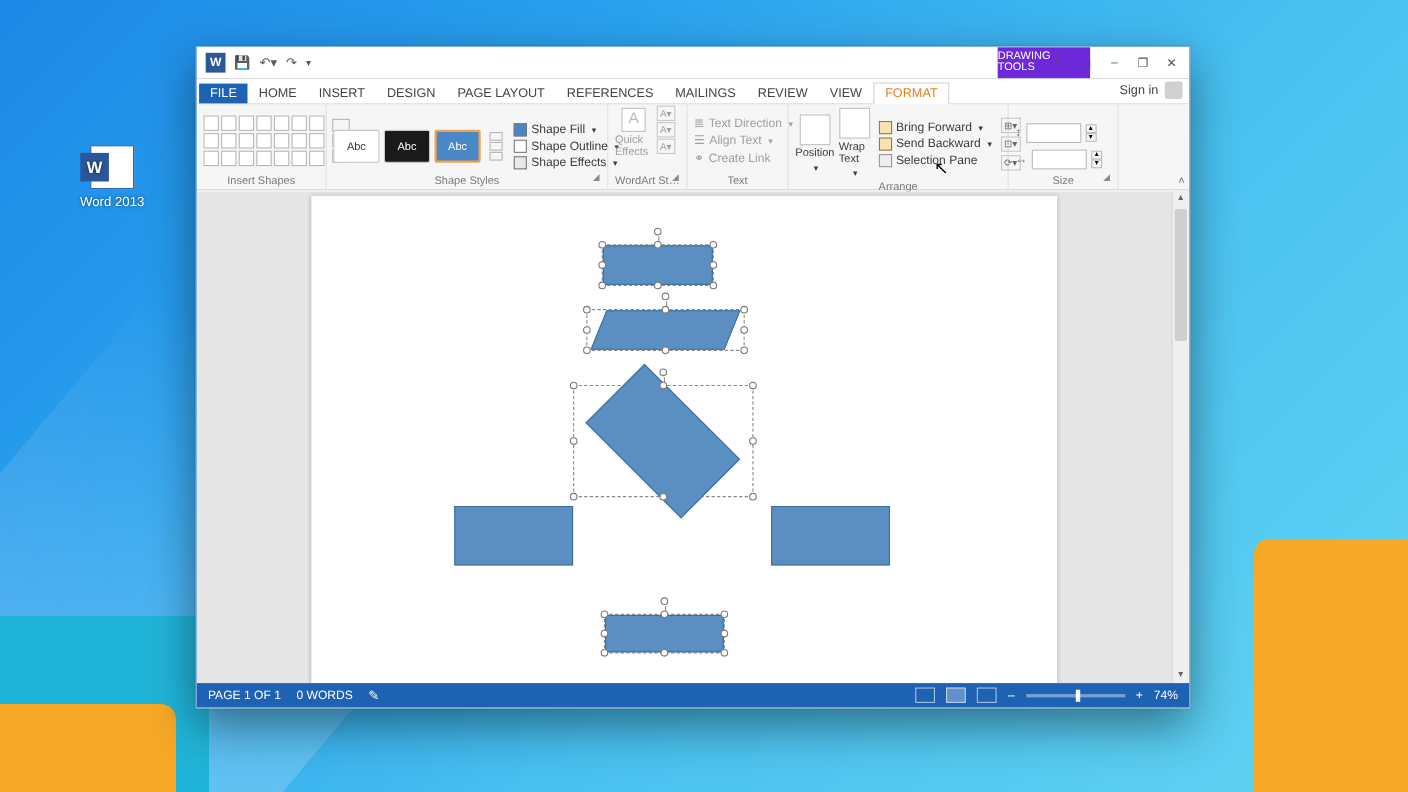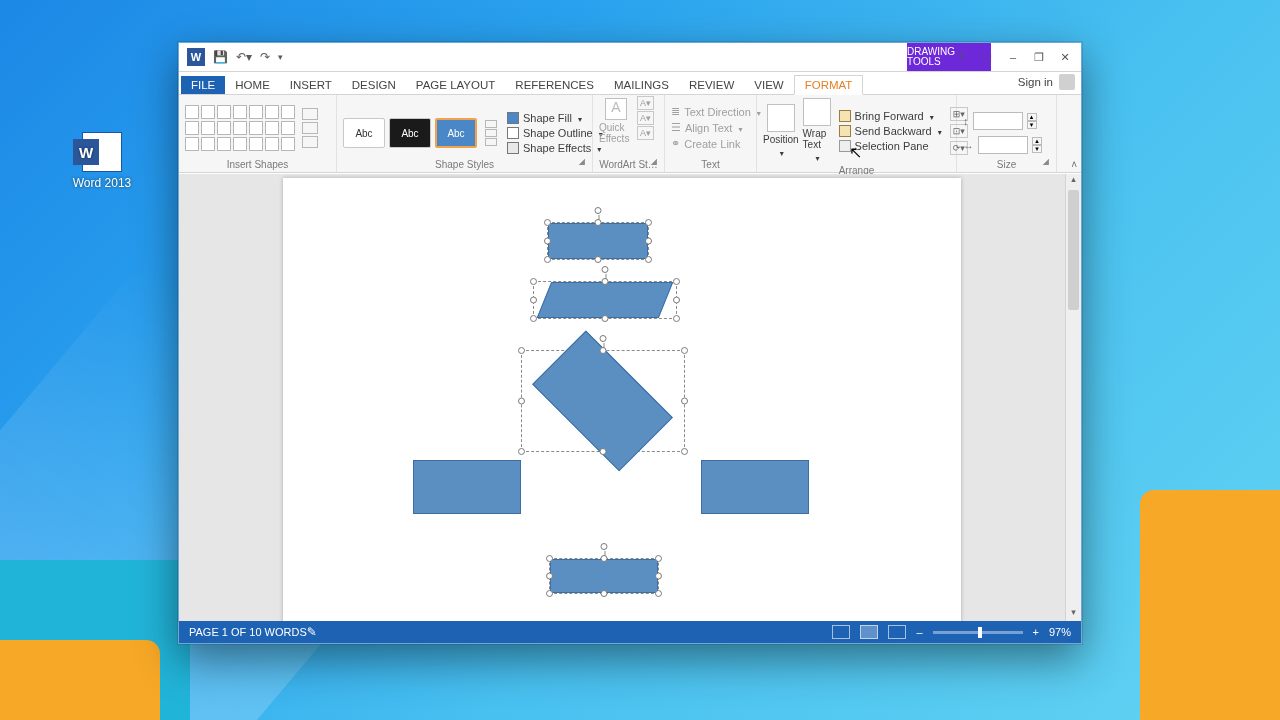--- a/index.html
+++ b/index.html
@@ -120,21 +120,21 @@
 .h-nw{top:-4px;left:-4px}.h-n{top:-4px;left:50%;transform:translateX(-50%)}.h-ne{top:-4px;right:-4px}
 .h-w{top:50%;left:-4px;transform:translateY(-50%)}.h-e{top:50%;right:-4px;transform:translateY(-50%)}
 .h-sw{bottom:-4px;left:-4px}.h-s{bottom:-4px;left:50%;transform:translateX(-50%)}.h-se{bottom:-4px;right:-4px}
 
 .diamond-inner { position:absolute; top:12%; left:12%; width:76%; height:76%; background:#5b8fc2; border:1px solid #3b6ea3; transform:rotate(45deg); }
 .parallelogram-inner { position:absolute; inset:0; background:#5b8fc2; border:1px solid #3b6ea3; transform:skewX(-22deg); }
 
 .cursor { position:absolute; font-size:16px; color:#000; pointer-events:none; }
 
 
-.statusbar { position:absolute; left:0; right:0; bottom:0; height:22px; background:#1e62b4; color:#fff; display:flex; align-items:center; font-size:11px; padding:0 10px; }
+.statusbar { position:absolute; left:0; right:0; bottom:0; height:22px; background:#1e62b4; color:#fff; display:flex; align-items:center; font-size:11px; padding:0 10px; gap:14px; }
 .statusbar .right { margin-left:auto; display:flex; align-items:center; gap:10px; }
 .view-btn { width:18px; height:14px; border:1px solid rgba(255,255,255,.6); }
 .view-btn.active { background:rgba(255,255,255,.3); }
 .zoom-track { width:90px; height:3px; background:rgba(255,255,255,.4); position:relative; }
 .zoom-thumb { position:absolute; top:-4px; left:50%; width:4px; height:11px; background:#fff; }
 </style>
 </head>
 <body>
 
 <div class="desktop">
@@ -183,21 +183,21 @@
       <span class="tab">VIEW</span>
       <span class="tab format">FORMAT</span>
       <div class="signin">
         <span>Sign in</span>
         <span class="avatar"></span>
       </div>
     </div>
 
     <div class="ribbon">
 
-      <div class="group" style="width:158px">
+      <div class="group" style="width:118px">
         <div class="content">
           <div class="shape-grid">
             <div class="shape-cell"></div>
               <div class="shape-cell"></div>
               <div class="shape-cell"></div>
               <div class="shape-cell"></div>
               <div class="shape-cell"></div>
               <div class="shape-cell"></div>
               <div class="shape-cell"></div>
             <div class="shape-cell"></div>
@@ -439,18 +439,18 @@
       <span style="font-size:12px">✎</span>
       <div class="right">
         <span class="view-btn"></span>
         <span class="view-btn active"></span>
         <span class="view-btn"></span>
         <span>–</span>
         <span class="zoom-track">
             <span class="zoom-thumb"></span>
           </span>
         <span>+</span>
-        <span>97%</span>
+        <span>74%</span>
       </div>
     </div>
 
   </div>
 </div>
 
 </body></html>

